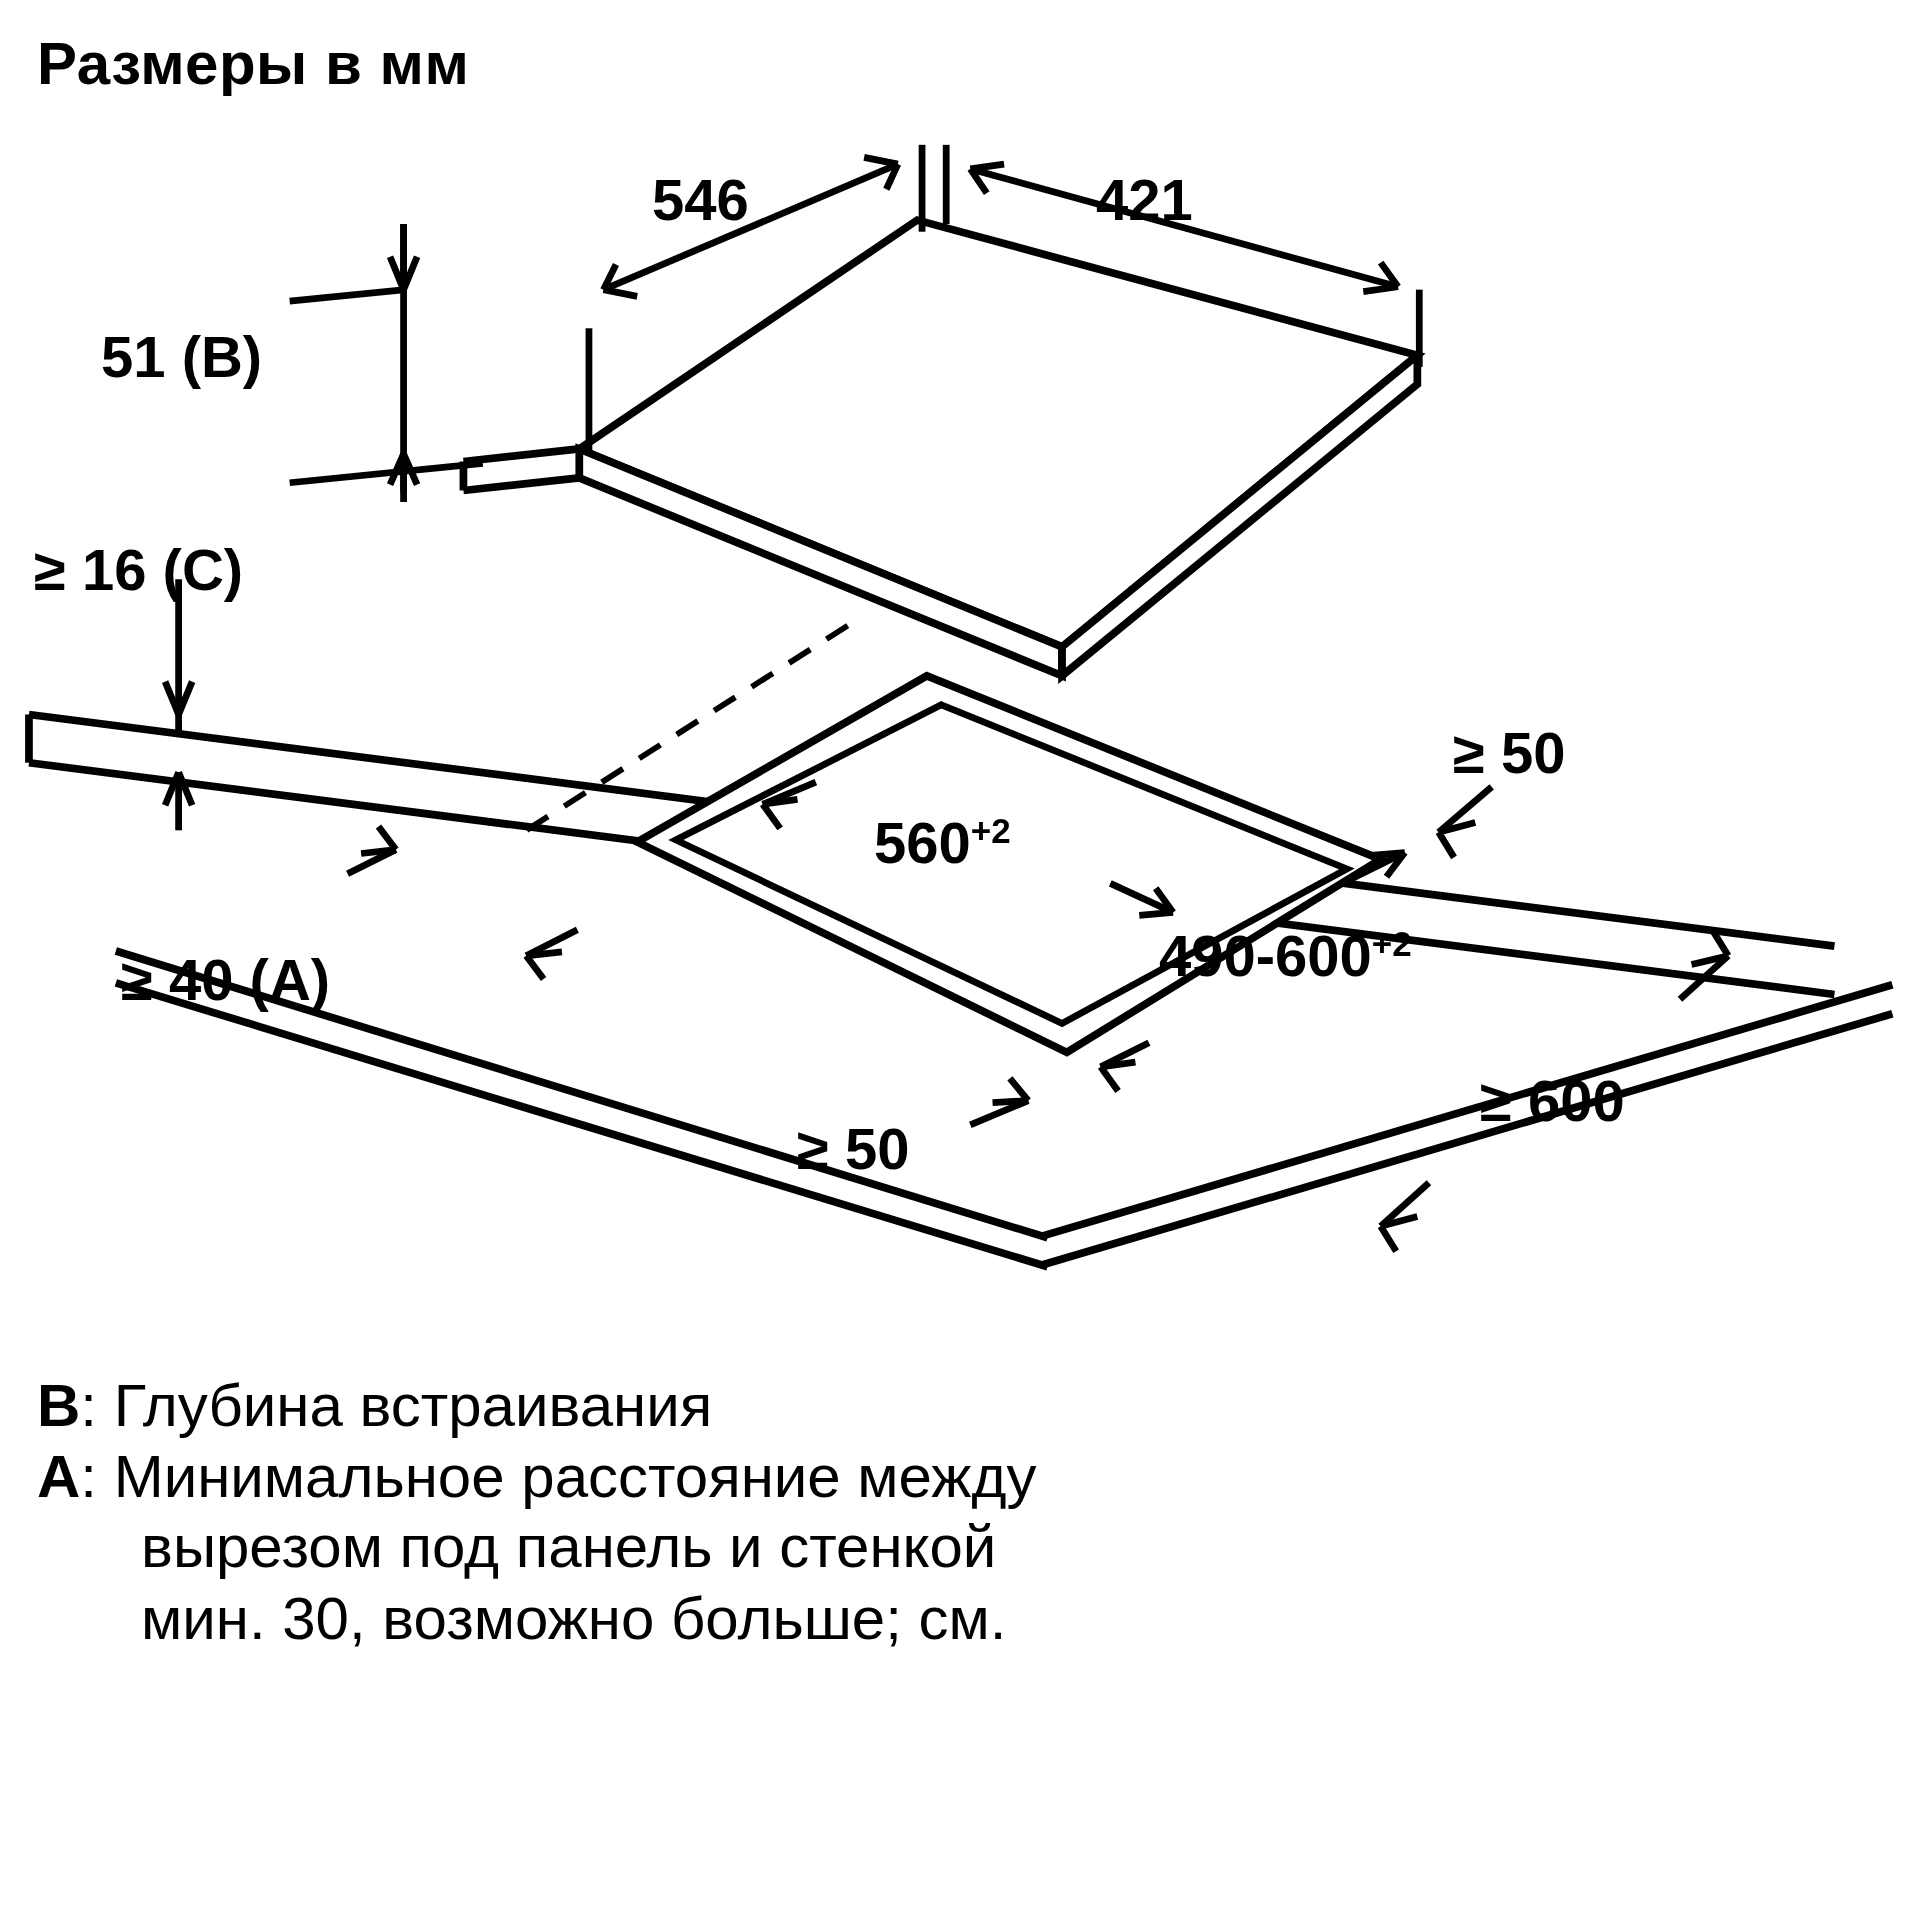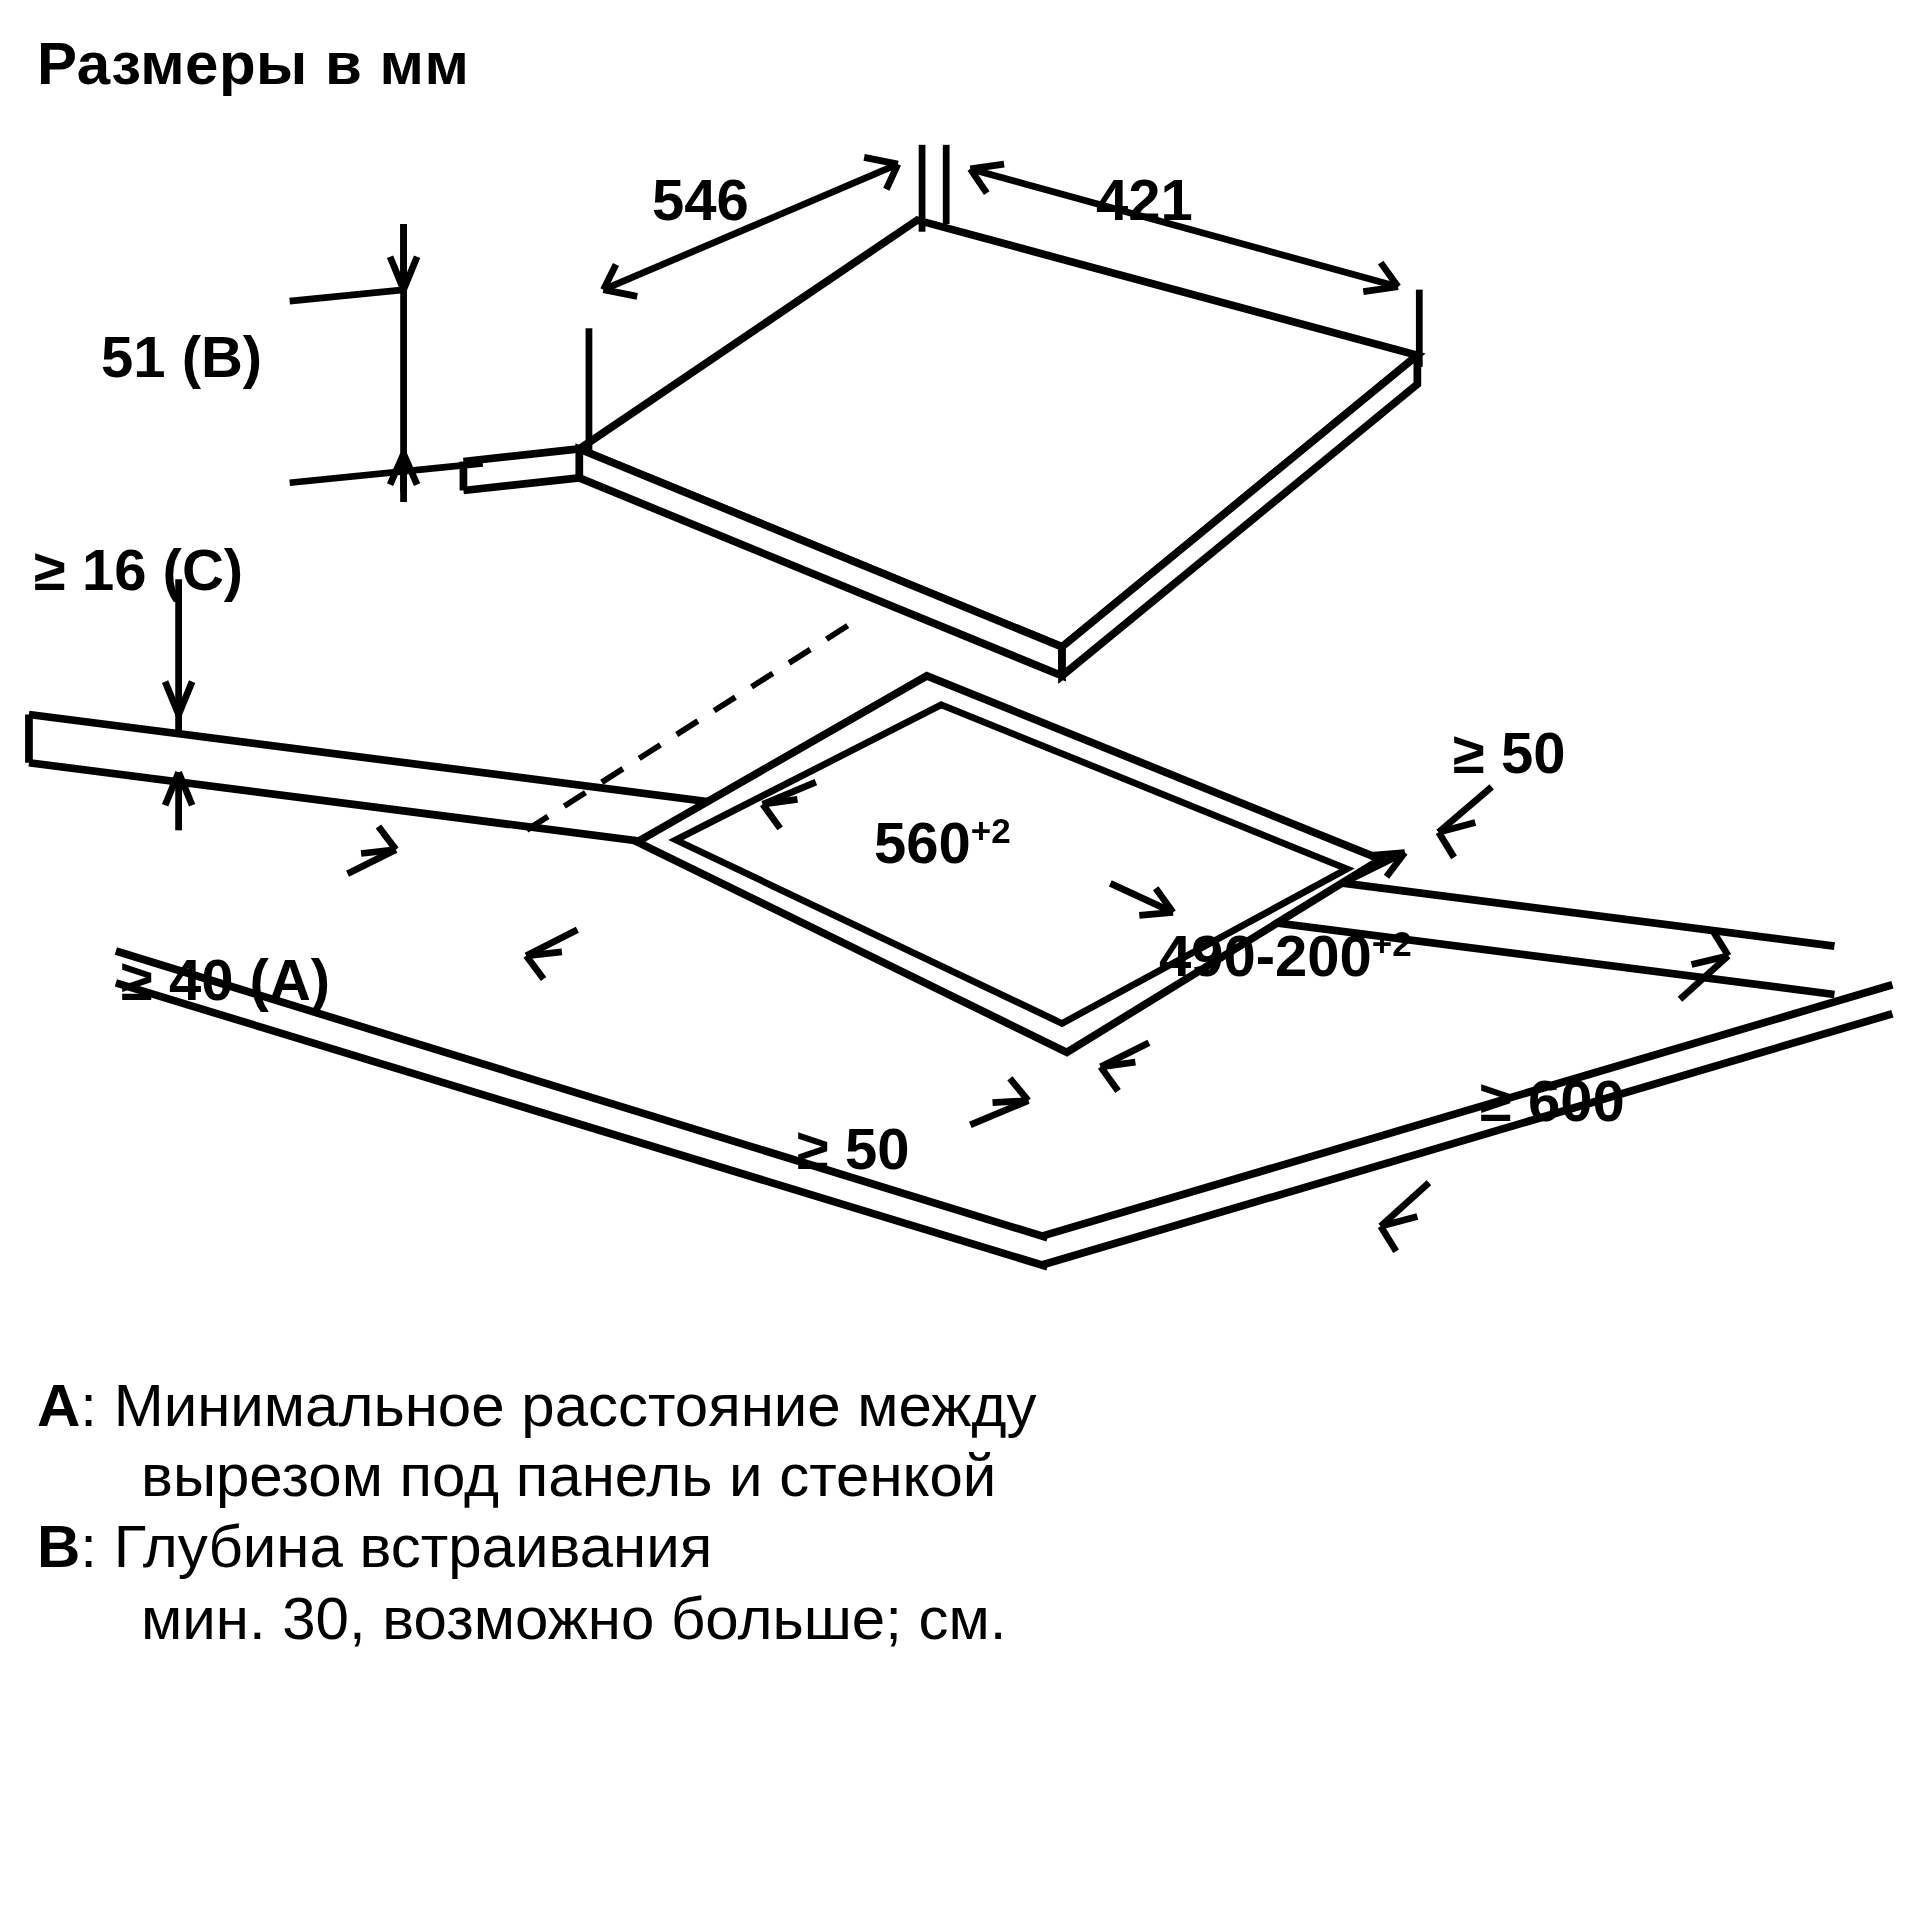--- a/index.html
+++ b/index.html
@@ -184,38 +184,38 @@
     </g>
   </svg>
 
   <div class="dimlabel" style="left:652px; top:166px;">546</div>
   <div class="dimlabel" style="left:1096px; top:166px;">421</div>
   <div class="dimlabel" style="left:101px; top:323px;">51 (B)</div>
   <div class="dimlabel" style="left:34px; top:536px;">≥ 16 (C)</div>
 
   <div class="dimlabel" style="left:874px; top:809px;"><span>560</span><span class="sup">+2</span></div>
 
-  <div class="dimlabel" style="left:1159px; top:922px;"><span>490-200</span><span class="sup">+2</span></div>
+  <div class="dimlabel" style="left:1159px; top:922px;"><span>490-600</span><span class="sup">+2</span></div>
 
   <div class="dimlabel" style="left:1453px; top:719px;">≥ 50</div>
   <div class="dimlabel" style="left:1480px; top:1067px;">≥ 600</div>
   <div class="dimlabel" style="left:121px; top:946px;">≥ 40 (A)</div>
   <div class="dimlabel" style="left:797px; top:1115px;">≥ 50</div>
 
   <div class="legend">
 
     <div class="legend-row">
+      <span><span class="legend-key">B</span><span class="legend-text">: Глубина встраивания</span></span>
+    </div>
+
+    <div class="legend-row">
       <span><span class="legend-key">A</span><span class="legend-text">: Минимальное расстояние между</span></span>
       <span class="legend-indent legend-text">вырезом под панель и стенкой</span>
     </div>
 
     <div class="legend-row">
-      <span><span class="legend-key">B</span><span class="legend-text">: Глубина встраивания</span></span>
-    </div>
-
-    <div class="legend-row">
       <span class="legend-indent legend-text">мин. 30, возможно больше; см.</span>
     </div>
 
   </div>
 
 </div>
 
 
 </body></html>

